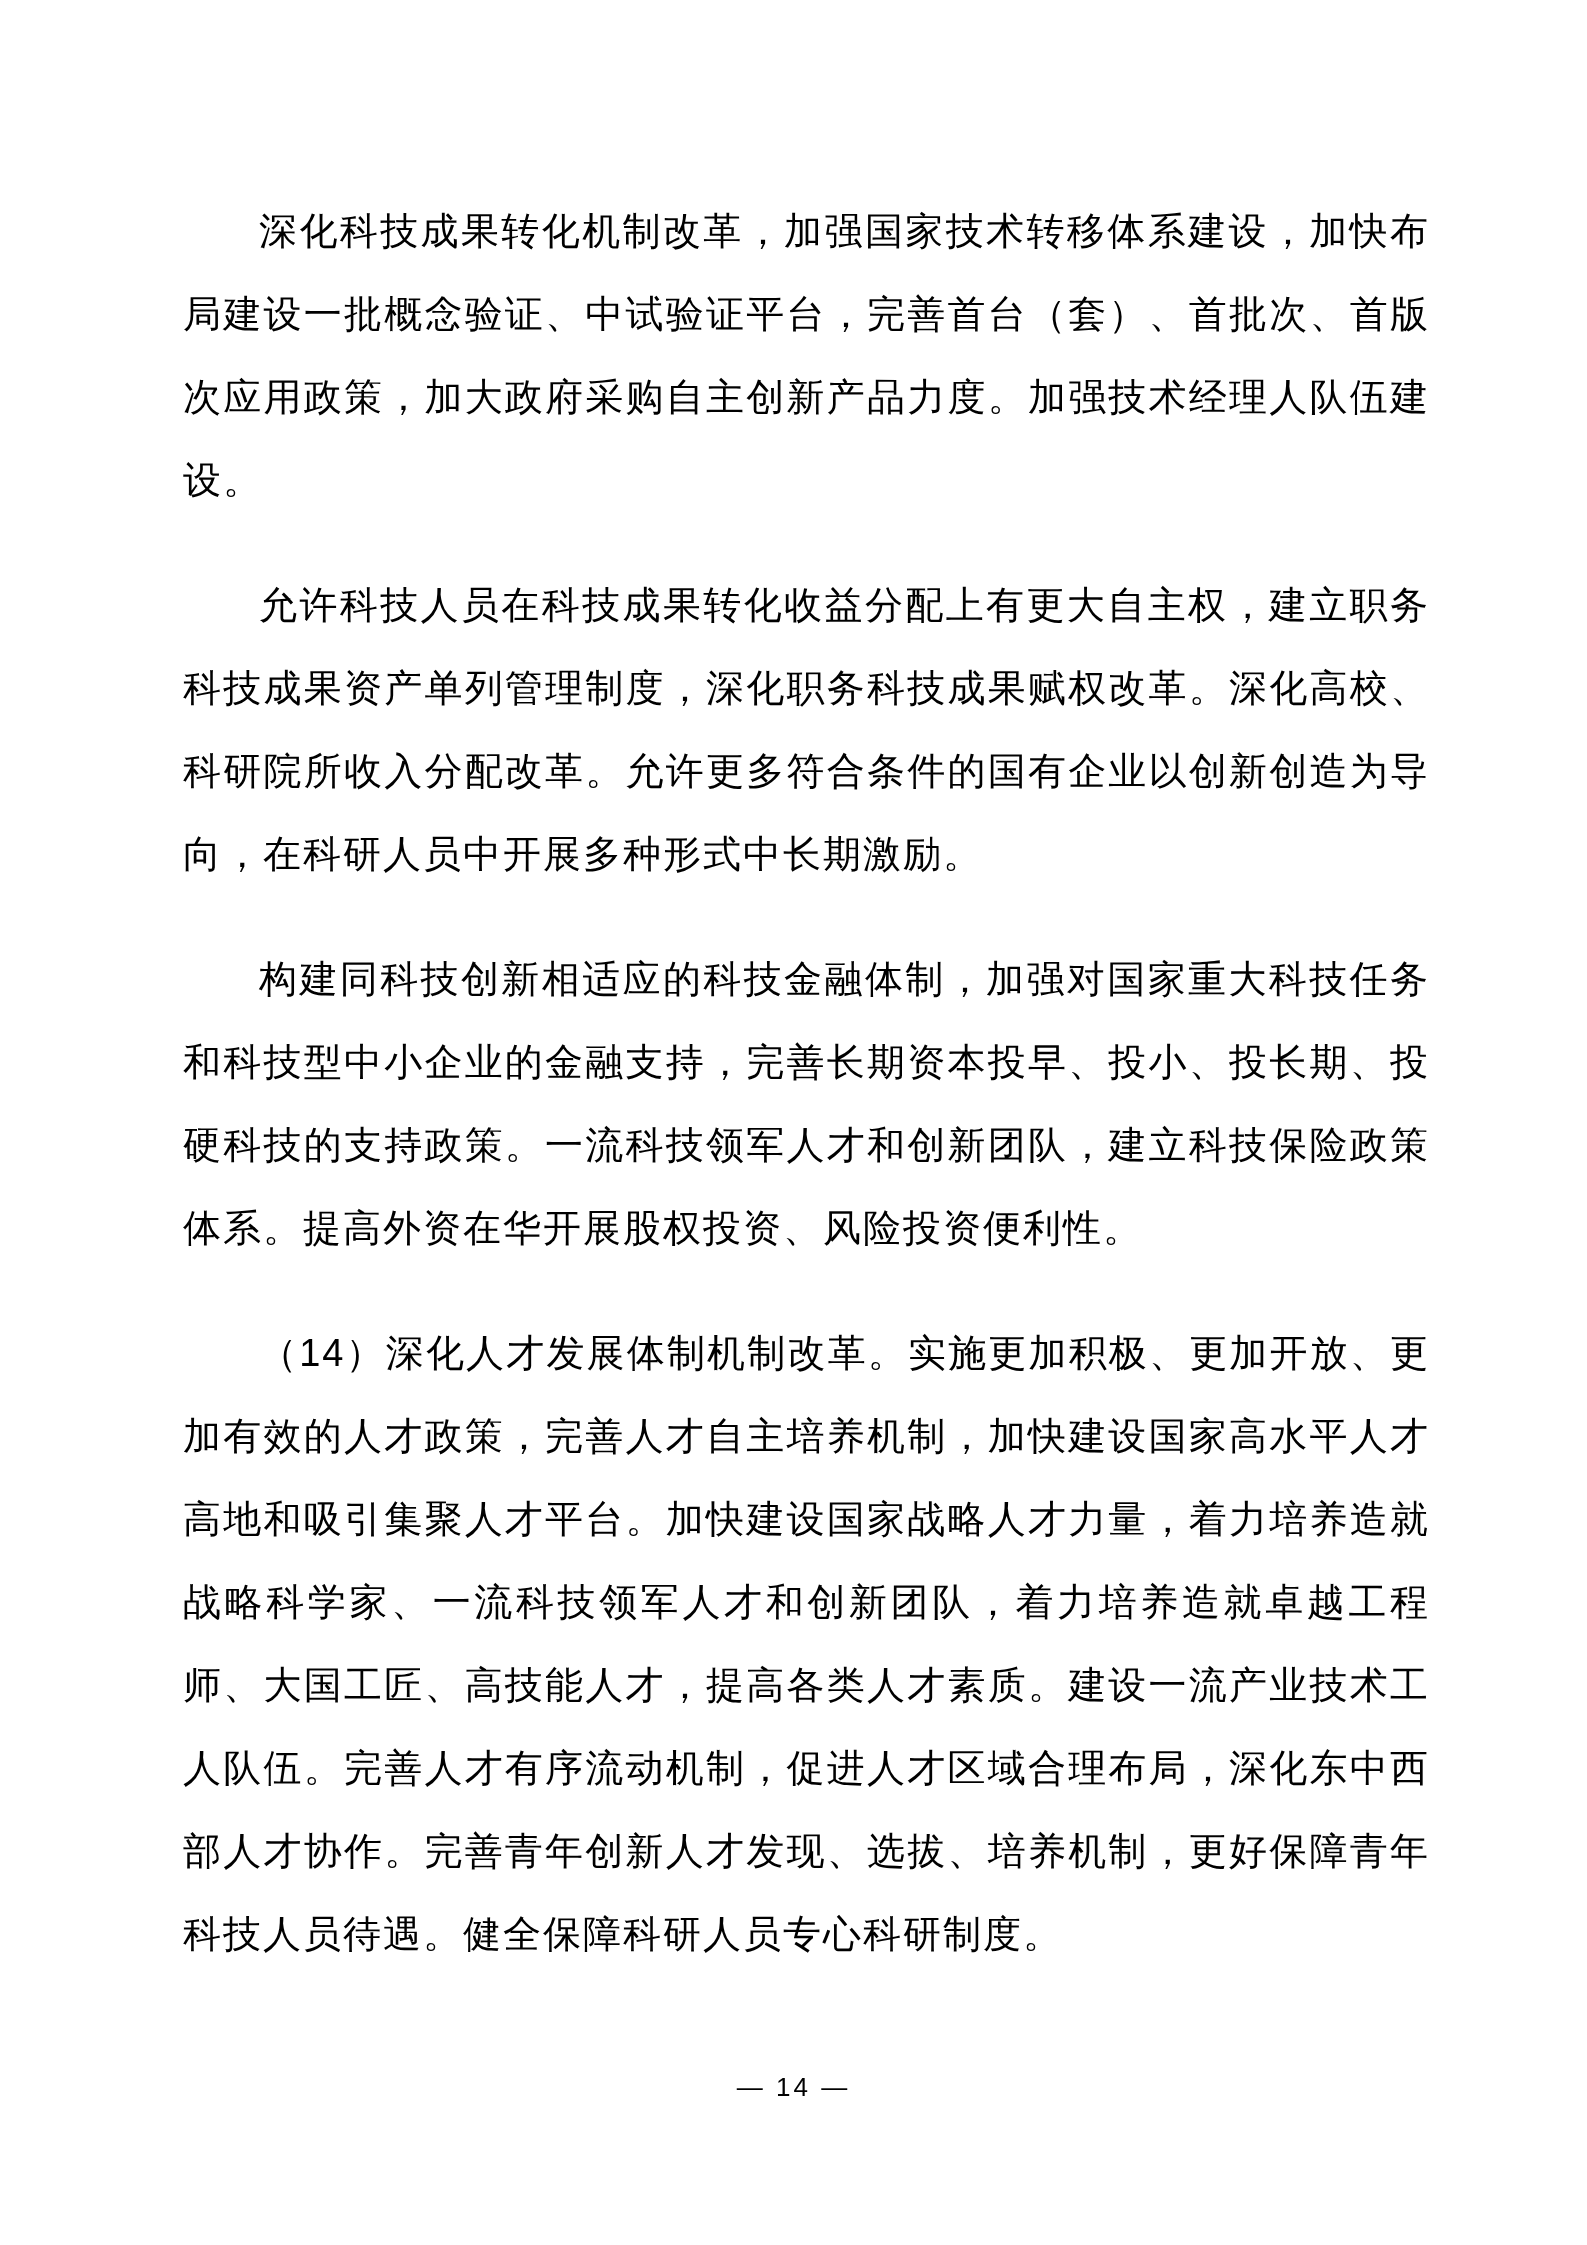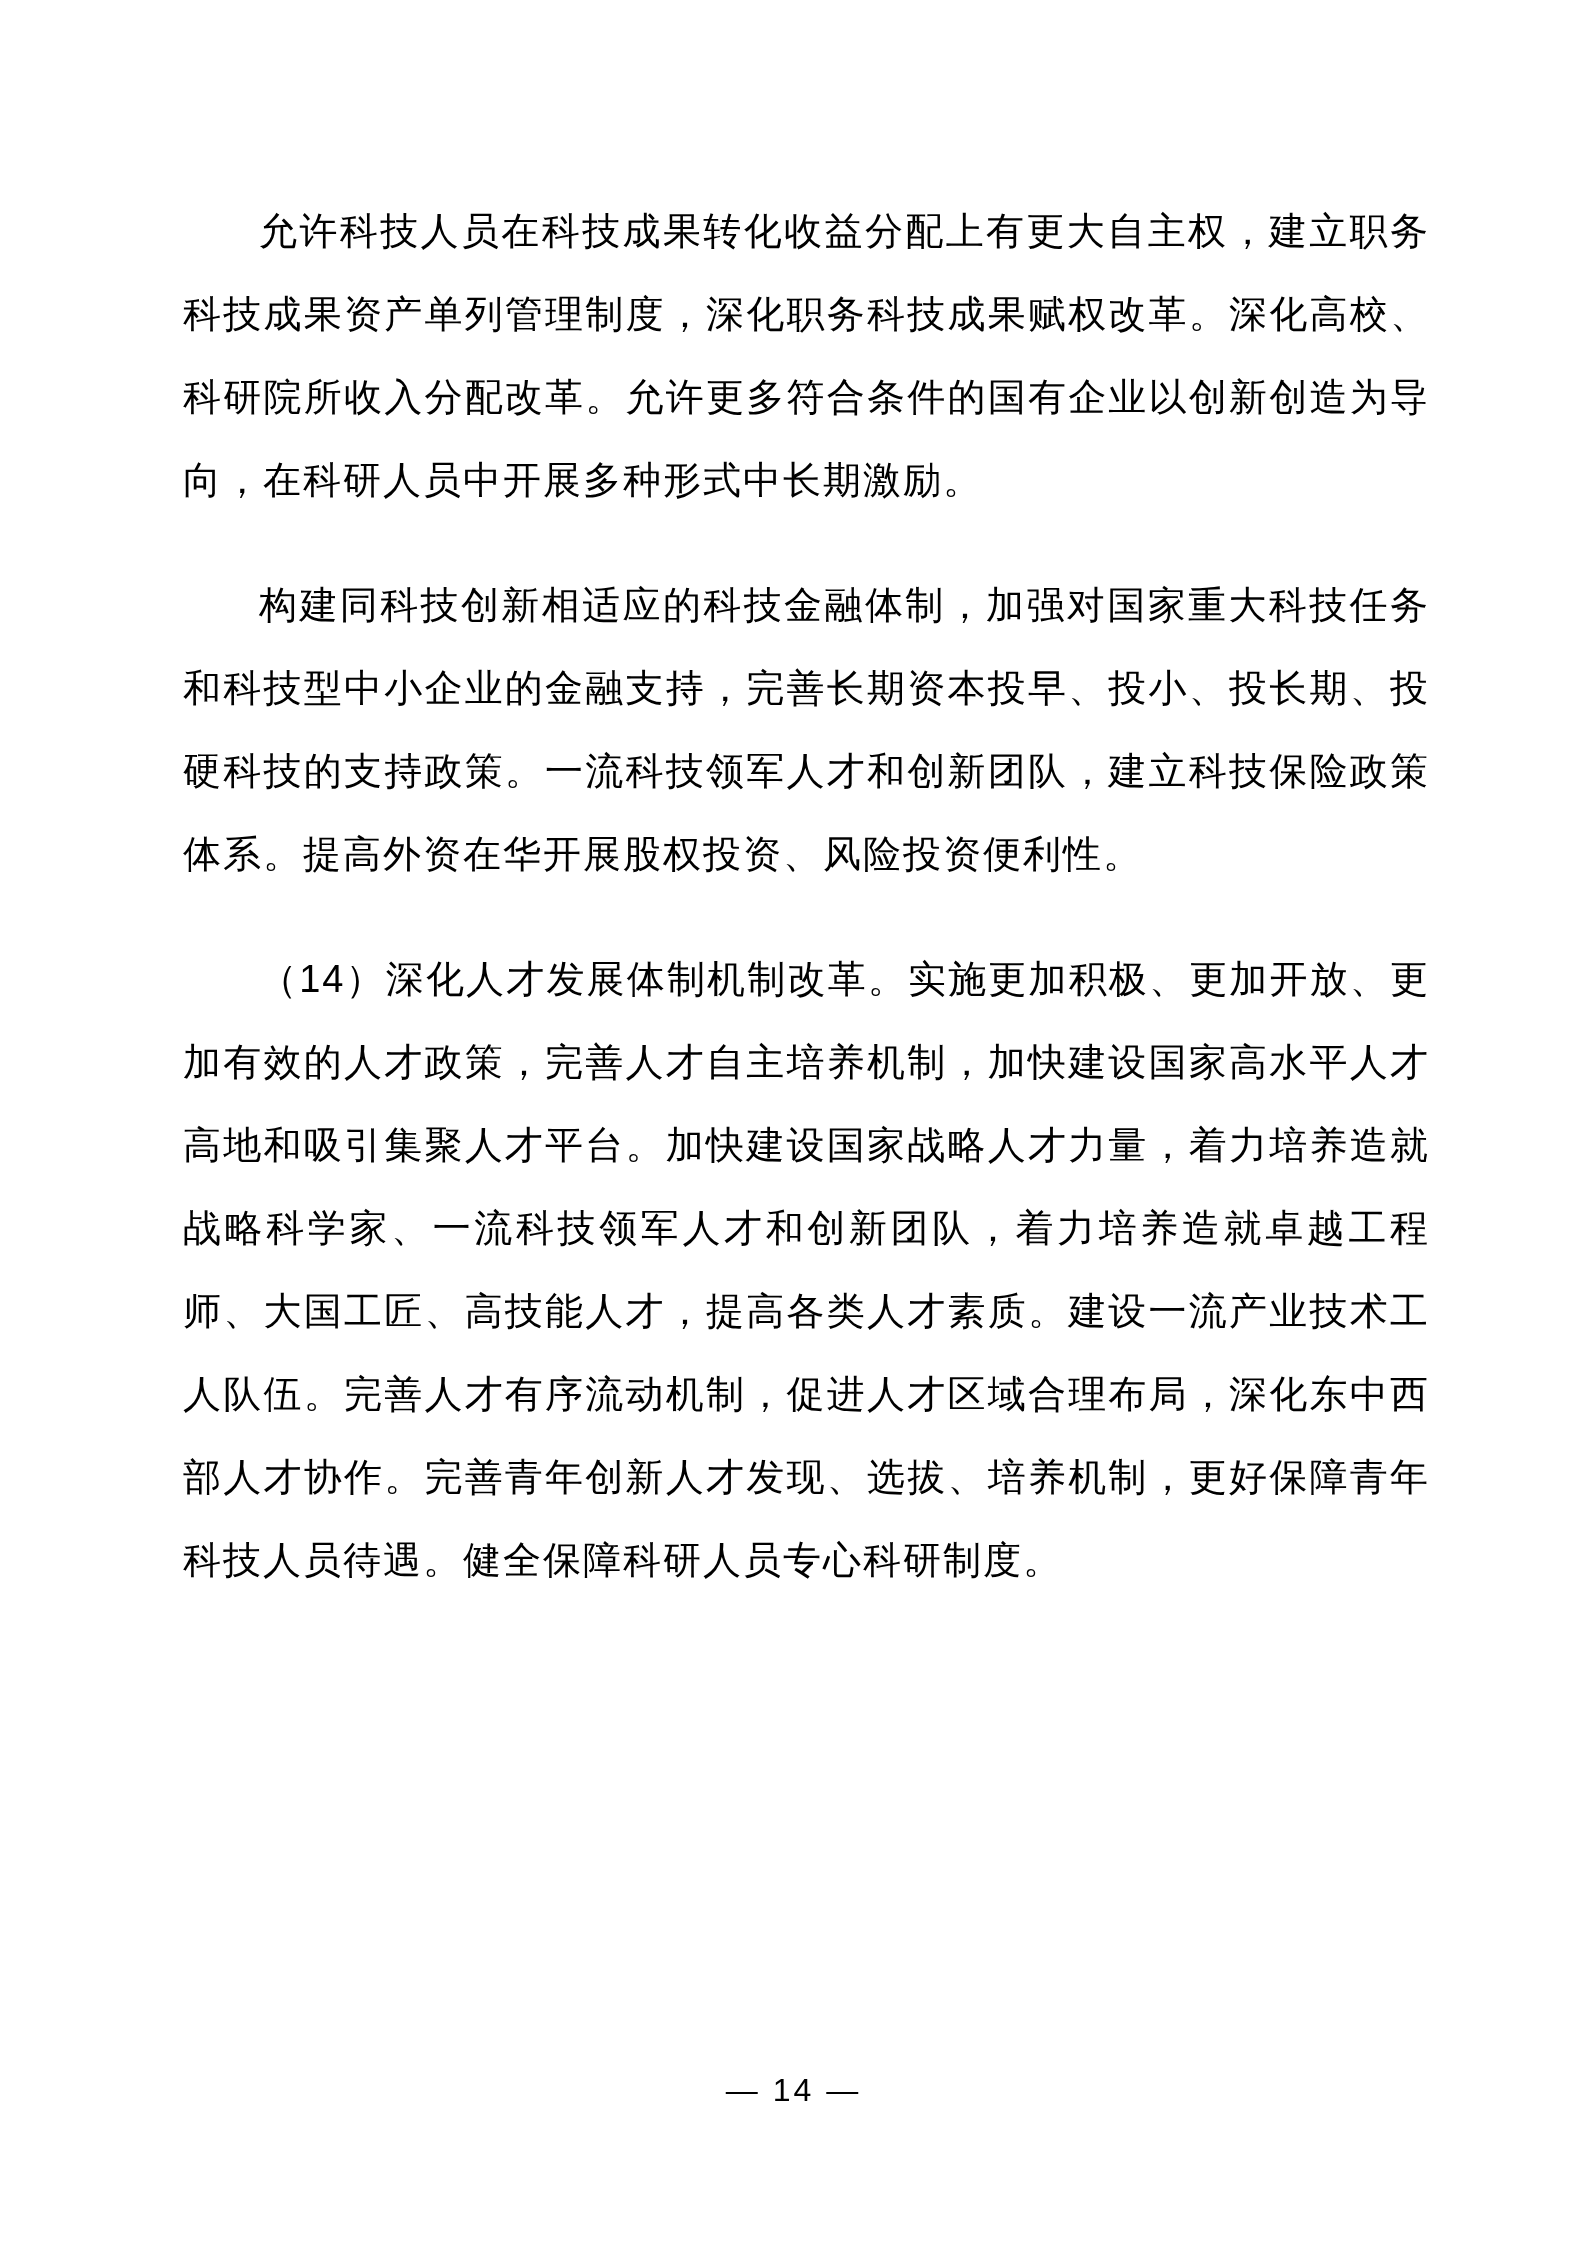--- a/index.html
+++ b/index.html
@@ -39,28 +39,29 @@
   }
   .para:last-child {
     margin-bottom: 0;
   }
   .footer {
     position: absolute;
     left: 0;
     top: 2072px;
     width: 100%;
     text-align: center;
-    font-size: 32px;
+    font-size: 26px;
     letter-spacing: 3px;
     color: #000000;
   }
 </style>
 </head>
 <body>
 
 <div class="page">
   <div class="content">
+    <p class="para">深化科技成果转化机制改革，加强国家技术转移体系建设，加快布局建设一批概念验证、中试验证平台，完善首台（套）、首批次、首版次应用政策，加大政府采购自主创新产品力度。加强技术经理人队伍建设。</p>
     <p class="para">允许科技人员在科技成果转化收益分配上有更大自主权，建立职务科技成果资产单列管理制度，深化职务科技成果赋权改革。深化高校、科研院所收入分配改革。允许更多符合条件的国有企业以创新创造为导向，在科研人员中开展多种形式中长期激励。</p>
     <p class="para">构建同科技创新相适应的科技金融体制，加强对国家重大科技任务和科技型中小企业的金融支持，完善长期资本投早、投小、投长期、投硬科技的支持政策。一流科技领军人才和创新团队，建立科技保险政策体系。提高外资在华开展股权投资、风险投资便利性。</p>
     <p class="para">（14）深化人才发展体制机制改革。实施更加积极、更加开放、更加有效的人才政策，完善人才自主培养机制，加快建设国家高水平人才高地和吸引集聚人才平台。加快建设国家战略人才力量，着力培养造就战略科学家、一流科技领军人才和创新团队，着力培养造就卓越工程师、大国工匠、高技能人才，提高各类人才素质。建设一流产业技术工人队伍。完善人才有序流动机制，促进人才区域合理布局，深化东中西部人才协作。完善青年创新人才发现、选拔、培养机制，更好保障青年科技人员待遇。健全保障科研人员专心科研制度。</p>
   </div>
   <div class="footer">— 14 —</div>
 </div>
 
 </body></html>

